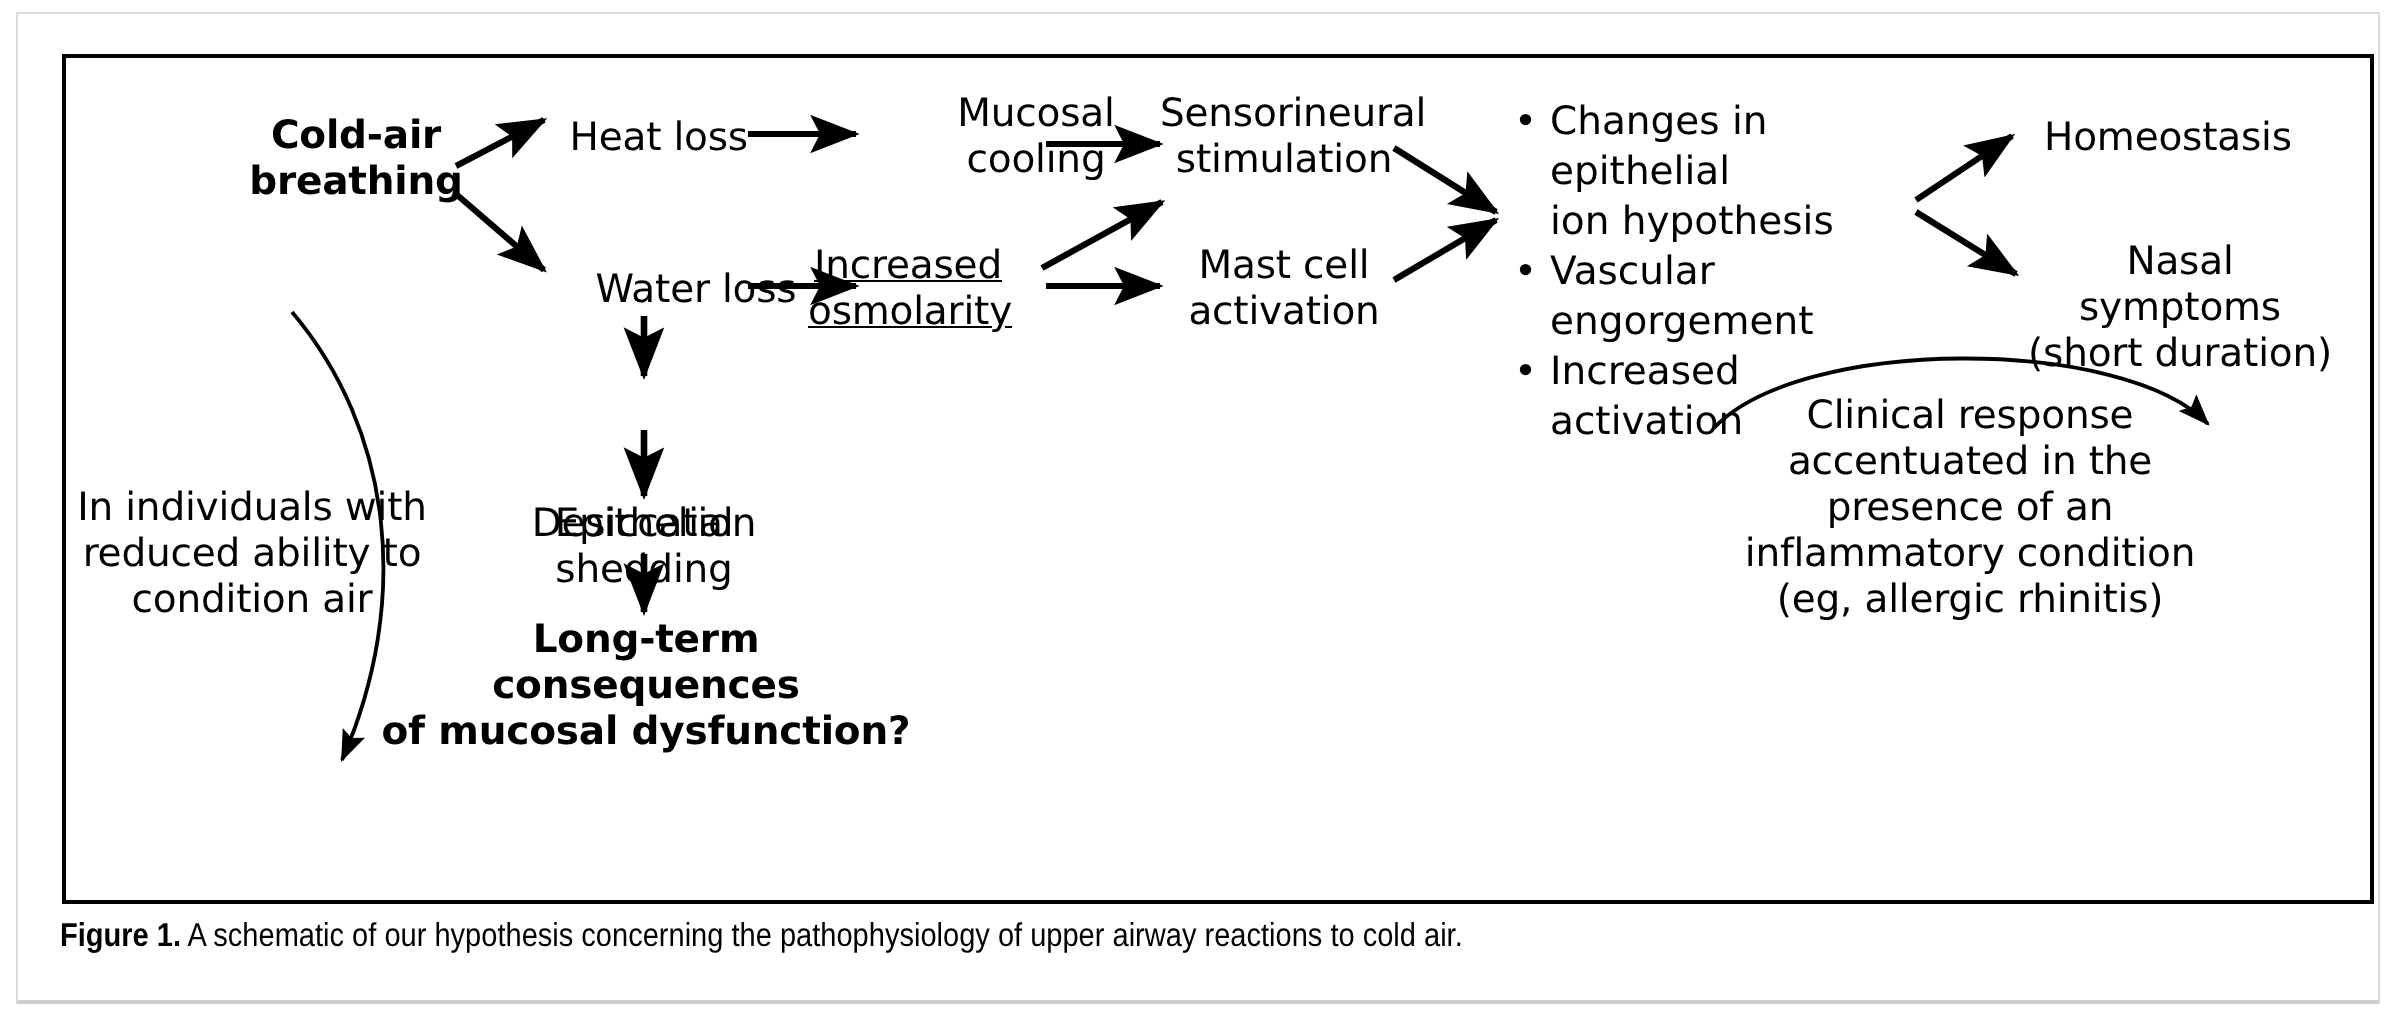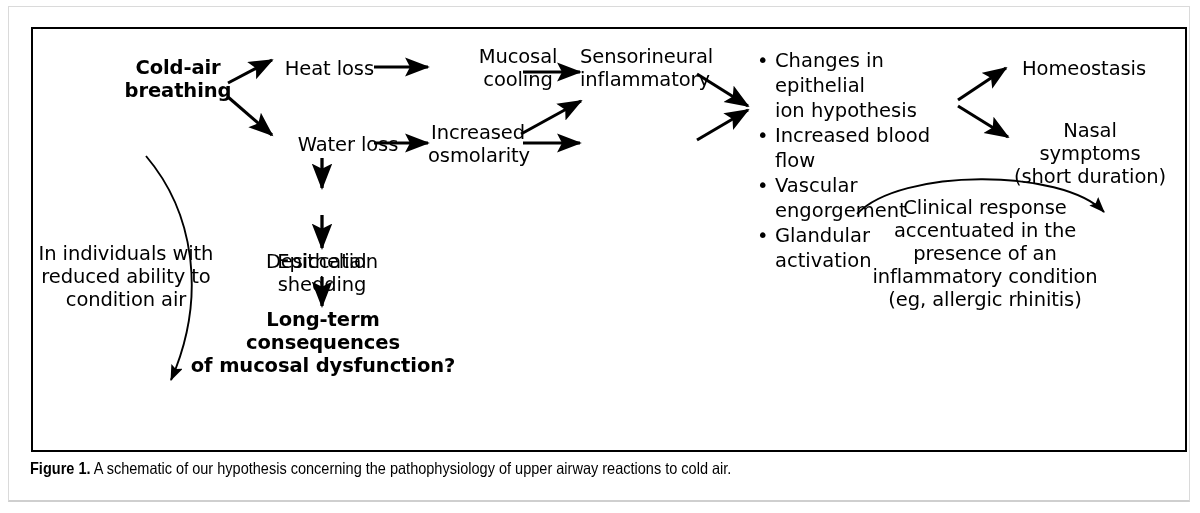--- a/index.html
+++ b/index.html
@@ -118,33 +118,34 @@
     <div class="node bold" style="left:118px;top:56px;width:120px;">Cold-air
 breathing</div>
 
     <div class="node" style="left:278px;top:57px;width:96px;text-align:right;">Heat loss</div>
 
     <div class="node" style="left:272px;top:133px;width:104px;margin-left:24px;">Water loss</div>
 
     <div class="node" style="left:432px;top:45px;width:92px;margin-left:40px;">Mucosal
 cooling</div>
 
-    <div class="node" style="left:428px;top:121px;width:100px;">Increased
+    <div class="node" style="left:404px;top:121px;width:100px;text-decoration:underline;">Increased
 osmolarity</div>
 
     <div class="node" style="left:580px;top:45px;width:124px;">Sensorineural
-inflammatory</div>
+stimulation</div>
 
+    <div class="node" style="left:586px;top:121px;width:112px;">Mast cell
+activation</div>
 
     <div class="bullets" style="left:757px;top:48px;width:210px;">
       <div class="bl">Changes in epithelial
 ion hypothesis</div>
-      <div class="bl">Increased blood flow</div>
       <div class="bl">Vascular engorgement</div>
-      <div class="bl">Glandular activation</div>
+      <div class="bl">Increased activation</div>
     </div>
 
     <div class="node" style="left:1014px;top:57px;width:140px;">Homeostasis</div>
 
     <div class="node" style="left:1010px;top:119px;width:160px;">Nasal symptoms
 (short duration)</div>
 
     <div class="node" style="left:256px;top:206px;width:132px;margin-top:44px;">Desiccation</div>
 
     <div class="node" style="left:232px;top:250px;width:180px;">Epithelial shedding</div>

